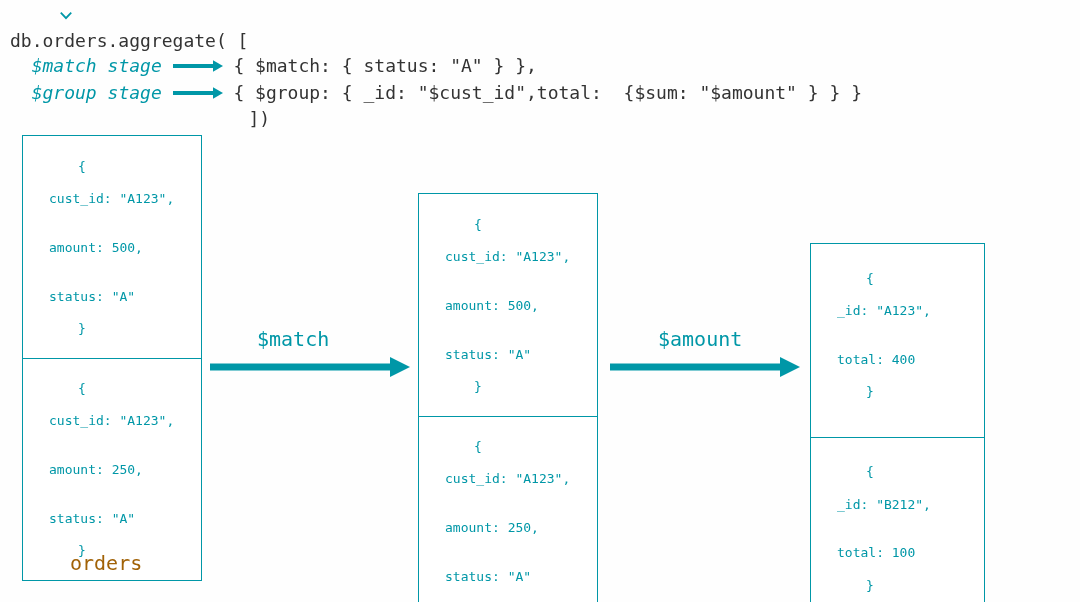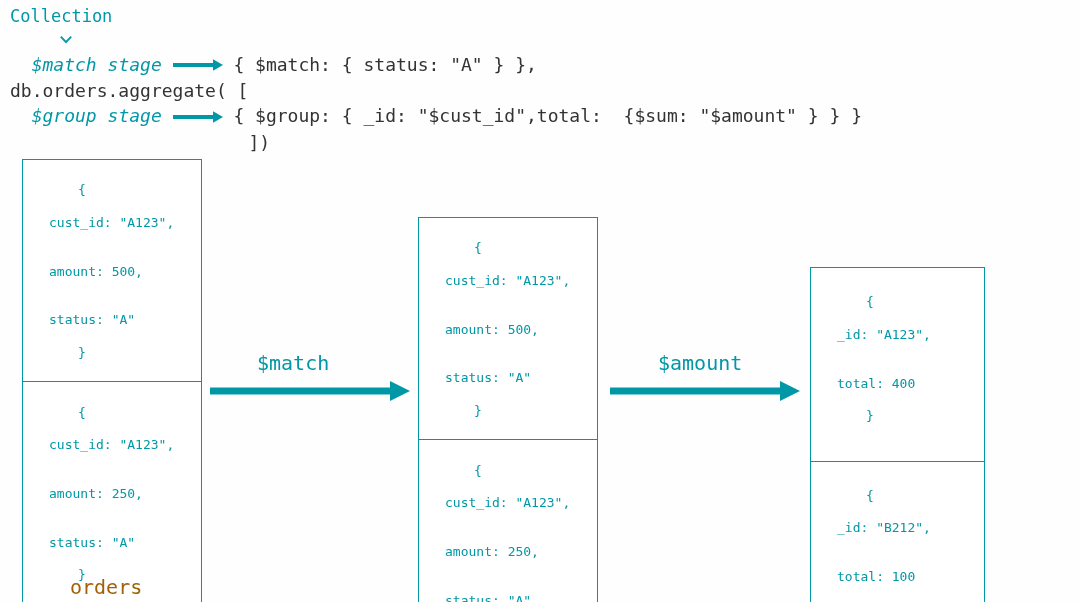--- a/index.html
+++ b/index.html
@@ -74,31 +74,30 @@
   .orders-label {
     position: absolute;
     font-size: 20px;
     color: #a16207;
   }
 </style>
 </head>
 <body>
 
 <div class="code-header">
-  <div class="collection-label">Collection</div>
   <div class="down-arrow">
     <svg width="22" height="22" viewBox="0 0 24 24">
         <path fill="#0097a7" d="M12 2v14l-5-5-1.4 1.4L12 19l6.4-6.6L17 11l-5 5V2z"></path>
       </svg>
   </div>
+  <div class="code-line">db.orders.aggregate( [</div>
   <div class="code-line">  <span class="stage-label">$match stage</span> <span class="right-arrow-inline"><svg width="50" height="14" viewBox="0 0 60 14">
           <line x1="0" y1="7" x2="48" y2="7" stroke="#0097a7" stroke-width="5"></line>
           <polygon points="48,0 60,7 48,14" fill="#0097a7"></polygon>
         </svg></span> <span>{ $match: { status: "A" } },</span></div>
-  <div class="code-line">db.orders.aggregate( [</div>
   <div class="code-line">  <span class="stage-label">$group stage</span> <span class="right-arrow-inline"><svg width="50" height="14" viewBox="0 0 60 14">
           <line x1="0" y1="7" x2="48" y2="7" stroke="#0097a7" stroke-width="5"></line>
           <polygon points="48,0 60,7 48,14" fill="#0097a7"></polygon>
         </svg></span> <span>{ $group: { _id: "$cust_id",total:  {$sum: "$amount" } } }</span></div>
   <div class="code-line">                      <span>])</span></div>
 </div>
 
 <div class="diagram">
 
   <div class="column" style="left:12px; top:0px; width:180px;">

